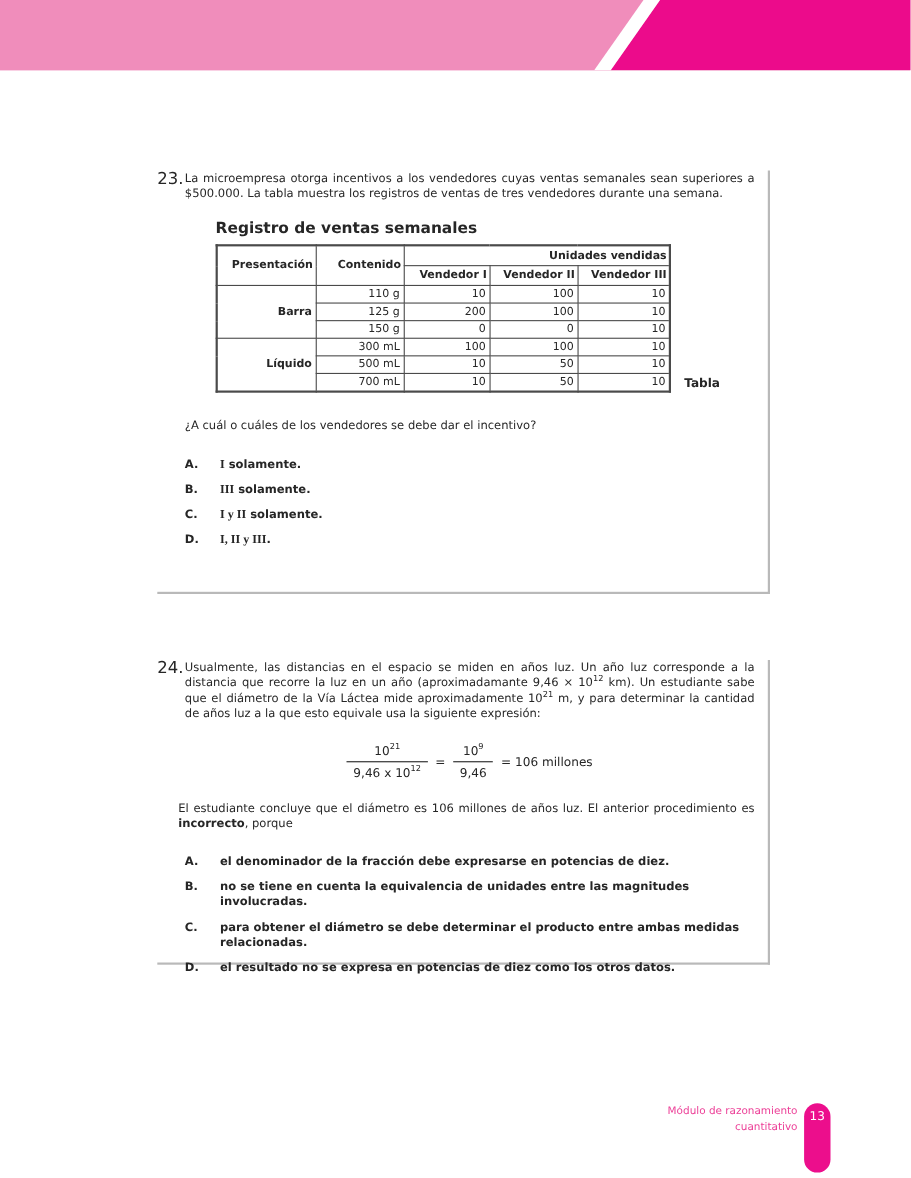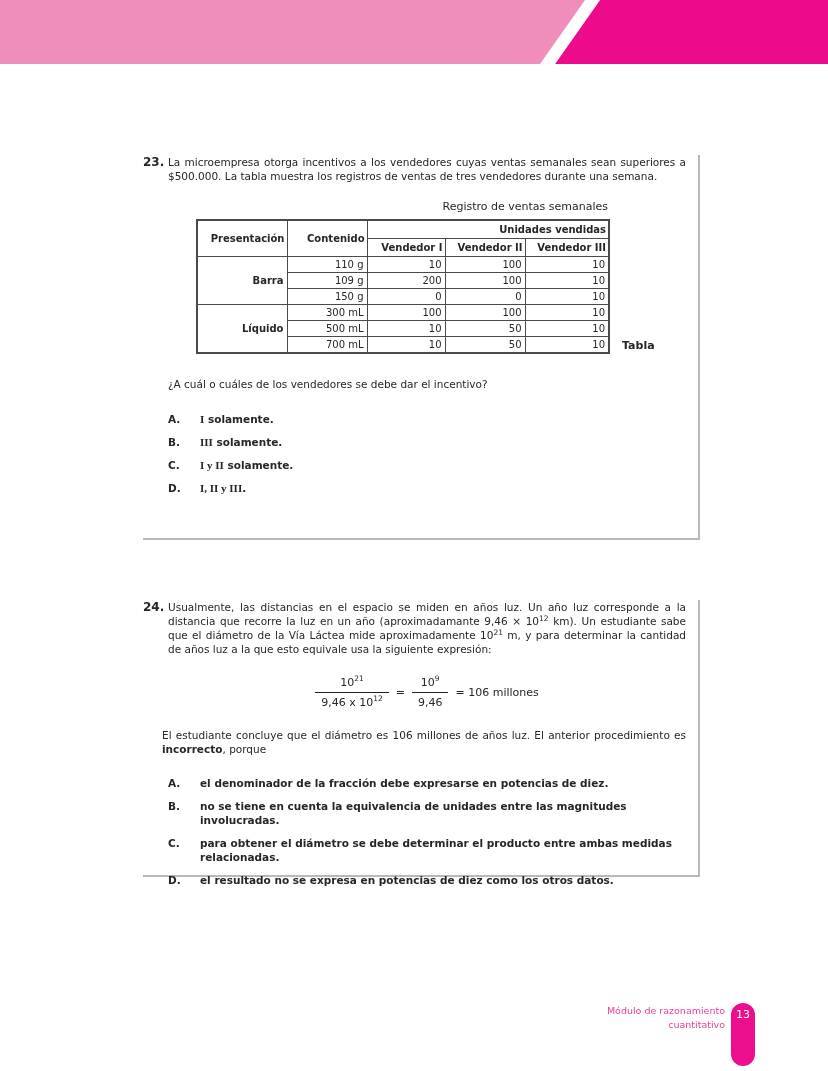--- a/index.html
+++ b/index.html
@@ -23,25 +23,25 @@
     clip-path:polygon(600px 0,828px 0,828px 64px,555px 64px);}
   .band-stripe{position:absolute;left:0;top:0;width:828px;height:64px;background:#ffffff;
     clip-path:polygon(585px 0,600px 0,555px 64px,540px 64px);}
   
   .question{position:absolute;left:143px;width:557px;
     border-right:2px solid var(--block_border);border-bottom:2px solid var(--block_border);
     padding-right:12px;}
   .q23{top:155px;height:385px;}
   .q24{top:600px;height:277px;}
   .q-row{display:flex;align-items:flex-start;}
-  .q-num{flex:0 0 25px;font-weight:bold;font-size:12px;line-height:14px;}
+  .q-num{flex:0 0 25px;font-weight:normal;font-size:15px;line-height:14px;}
   .q-text{flex:1;font-size:10.5px;line-height:14px;text-align:justify;}
   sup{font-size:7.5px;line-height:0;vertical-align:super;}
   
-  .table-title{font-size:11px;font-weight:normal;text-align:right;width:412px;margin:17px 0 6px 53px;}
+  .table-title{font-size:14px;font-weight:bold;text-align:left;width:412px;margin:17px 0 6px 53px;}
   .table-wrap{position:relative;width:412px;margin-left:53px;}
   table{border-collapse:collapse;width:412px;border:2px solid var(--table_border);table-layout:fixed;}
   th,td{border:1px solid var(--table_border);font-size:10px;text-align:right;padding:2px 3px;}
   thead th{font-weight:bold;padding:3px 2px;}
   tbody td{height:16px;}
   td.gname{font-weight:bold;}
   tr.group-start td{border-top:1.5px solid var(--table_border);}
   col.c1{width:90px;}col.c2{width:80px;}col.c3{width:78px;}col.c4{width:80px;}col.c5{width:84px;}
   .table-caption{position:absolute;left:100%;bottom:2px;margin-left:14px;font-weight:bold;font-size:11px;white-space:nowrap;}
   
@@ -105,21 +105,21 @@
         </thead>
         <tbody>
           <tr class="group-start">
             <td class="gname" rowspan="3">Barra</td>
             <td>110 g</td>
             <td>10</td>
             <td>100</td>
             <td>10</td>
           </tr>
           <tr>
-            <td>109 g</td>
+            <td>125 g</td>
             <td>200</td>
             <td>100</td>
             <td>10</td>
           </tr>
           <tr>
             <td>150 g</td>
             <td>0</td>
             <td>0</td>
             <td>10</td>
           </tr>

